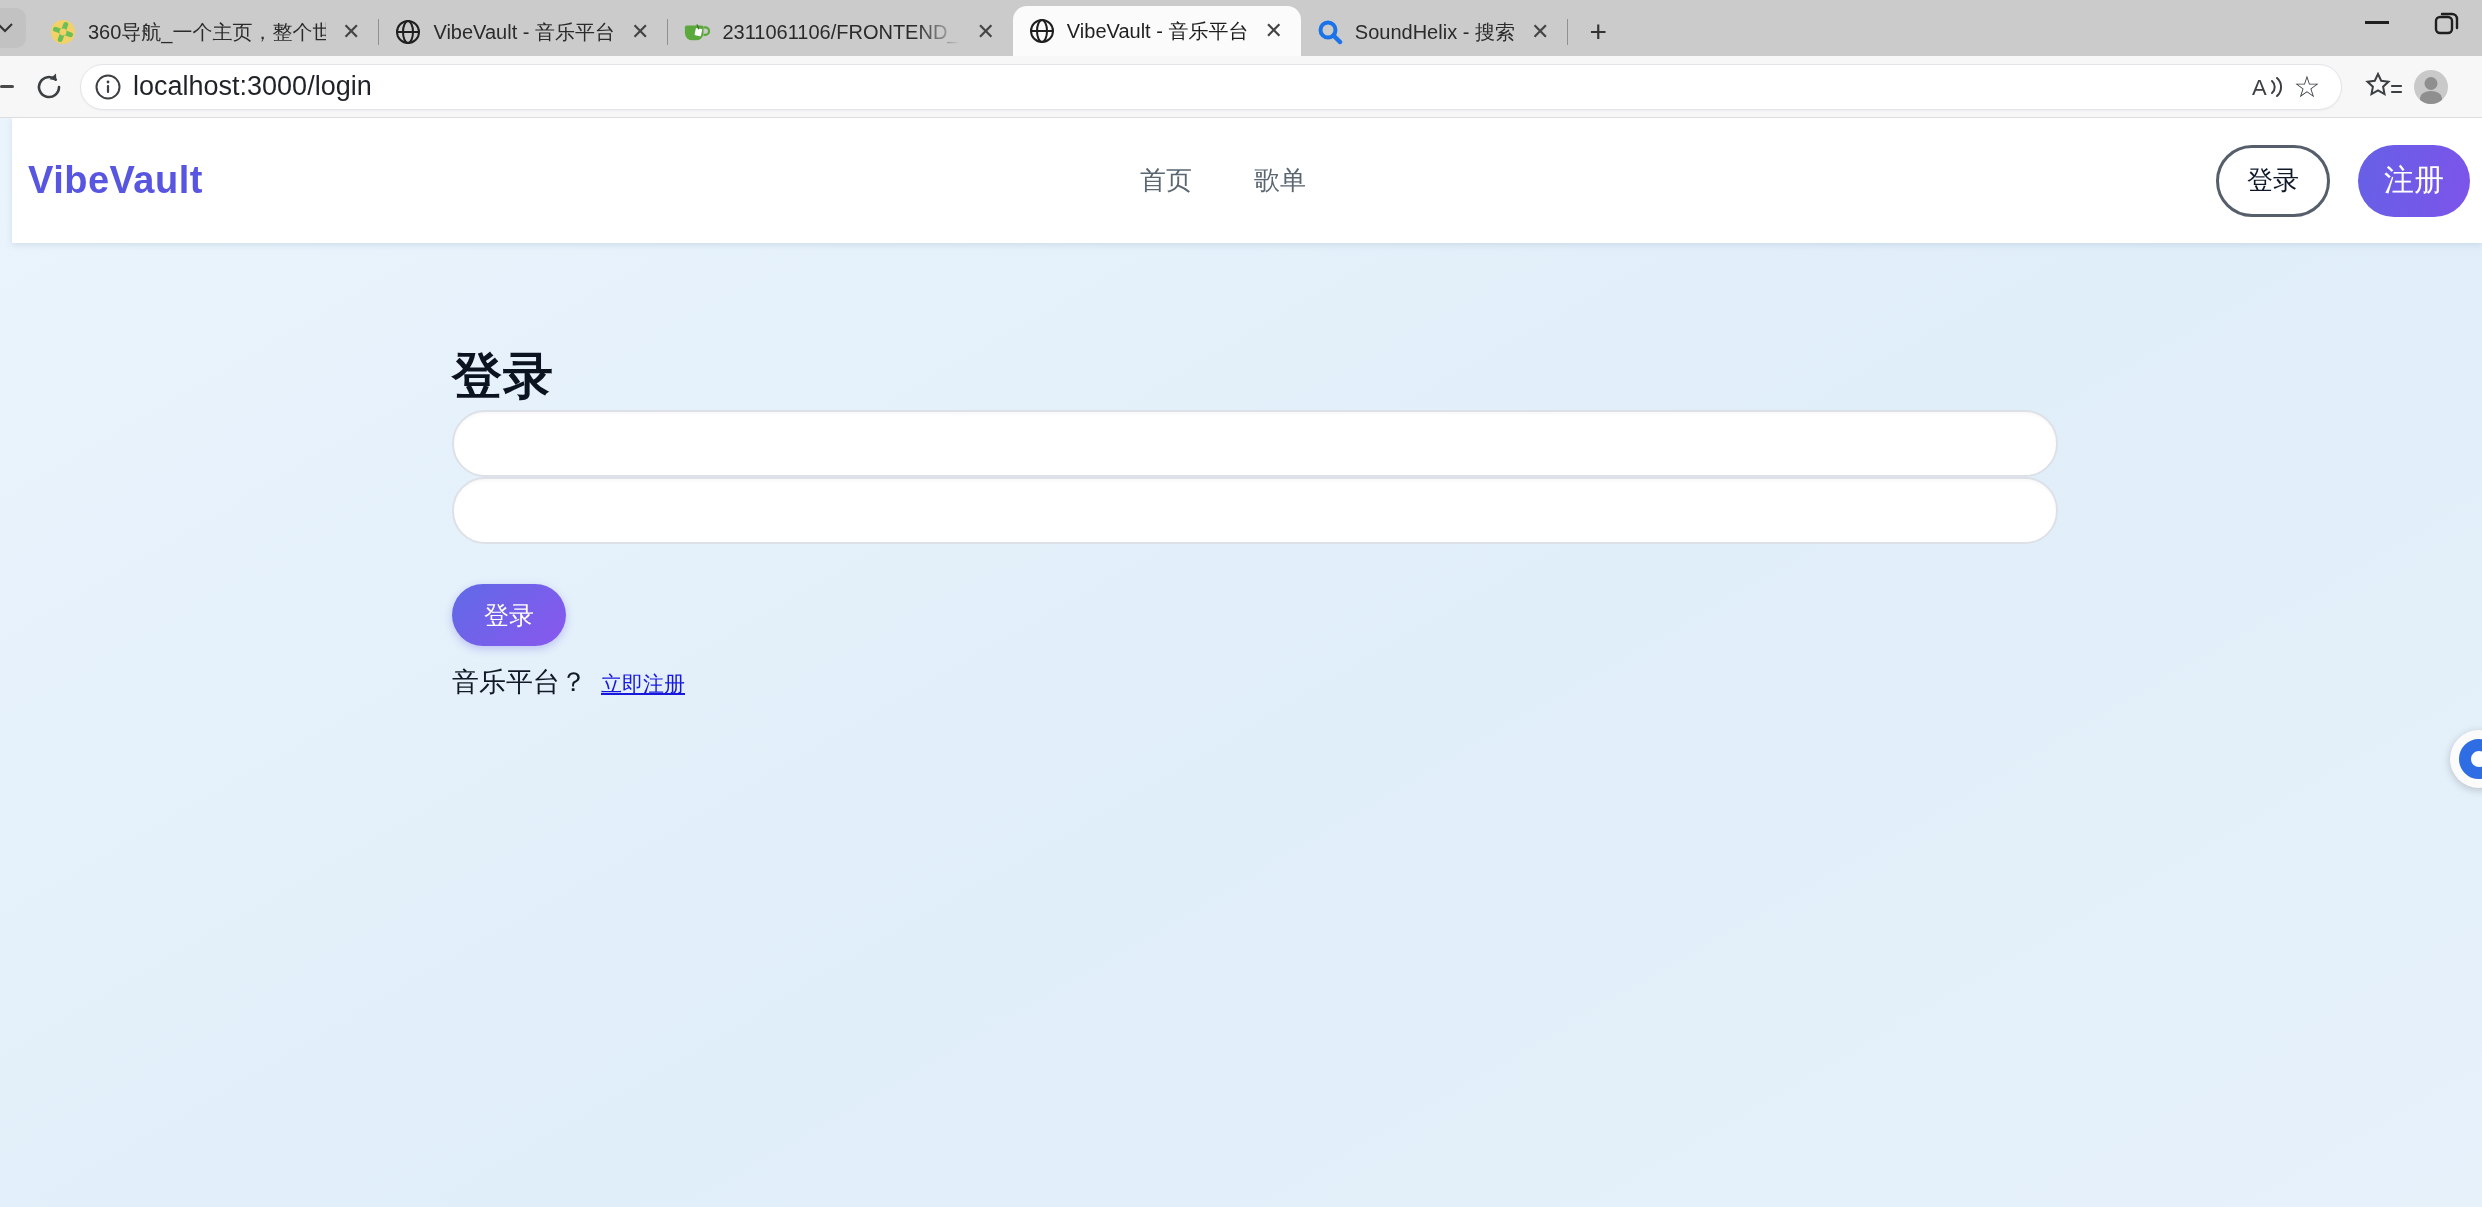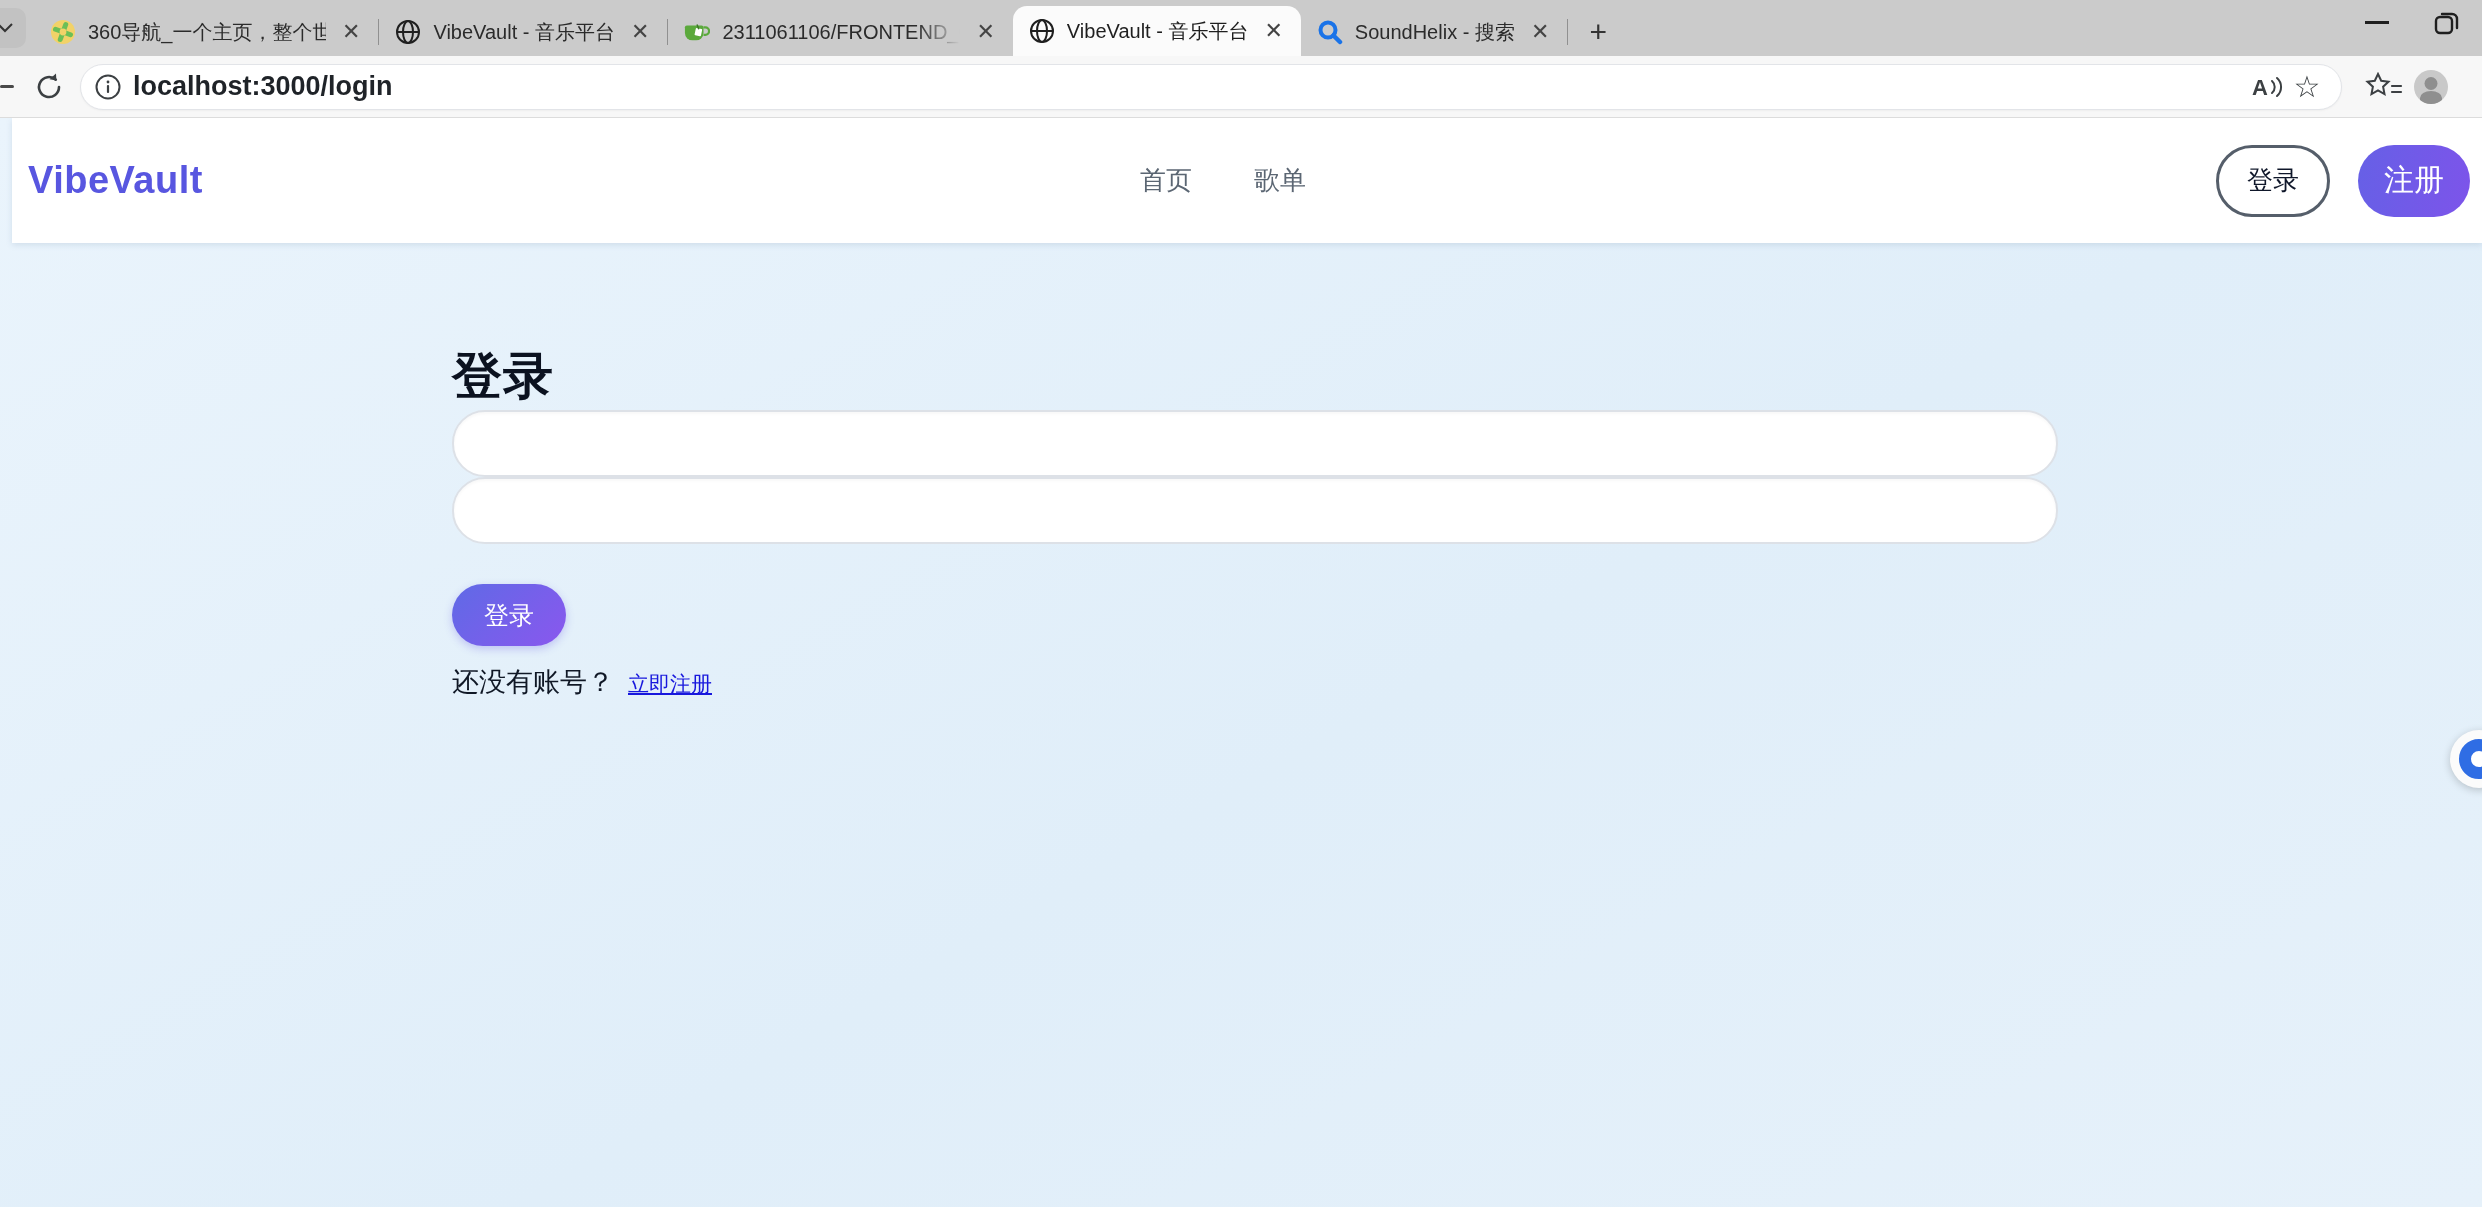--- a/index.html
+++ b/index.html
@@ -20,21 +20,21 @@
     mask-image:linear-gradient(90deg,#000 82%,transparent 100%); }
   .tab .close { font-size:22px; color:#444; padding:0 4px; line-height:1; font-family:"DejaVu Sans",sans-serif; }
   .tab-divider { width:1px; height:26px; background:#909090; margin-bottom:11px; flex:0 0 auto; }
   .favicon { width:26px; height:26px; flex:0 0 auto; display:flex; align-items:center; justify-content:center; }
   .newtab { width:40px; height:40px; margin:0 0 4px 10px; display:flex; align-items:center; justify-content:center;
     font-size:30px; color:#333; font-weight:300; }
   .win-controls { position:absolute; right:0; top:0; height:46px; display:flex; align-items:center; }
   .win-btn { width:70px; height:46px; display:flex; align-items:center; justify-content:center; }
 
   
-  .toolbar { height:62px; background:#f7f7f7; border-bottom:1px solid #dcdcdc; display:flex; align-items:center; position:relative;font-weight:bold; }
+  .toolbar { height:62px; background:#f7f7f7; border-bottom:1px solid #dcdcdc; display:flex; align-items:center; position:relative; }
   .back-partial { width:14px; height:3px; background:#4a4a4a; margin-left:0; border-radius:2px; }
   .reload { width:34px; height:34px; margin:0 14px 0 18px; display:flex; align-items:center; justify-content:center; }
   .urlbar { height:46px; flex:0 0 auto; width:2262px; background:#ffffff; border:1px solid #e2e4e8; border-radius:24px;
     display:flex; align-items:center; padding:0 14px 0 12px; box-shadow:0 1px 2px rgba(0,0,0,0.04); }
   .urlbar .info { width:30px; height:30px; display:flex; align-items:center; justify-content:center; margin-right:10px; }
   .url-text { font-size:27px; color:#1f2328; }
   .urlbar .spacer { flex:1; }
   .tool-ic { width:40px; height:40px; display:flex; align-items:center; justify-content:center; }
   .star-glyph { font-size:30px; color:#3c4043; font-family:"DejaVu Sans",sans-serif; }
   .avatar { width:34px; height:34px; border-radius:50%; background:#c9c9c9; position:relative; overflow:hidden; margin:0 16px 0 10px; }
@@ -223,21 +223,21 @@
     <div class="content">
       <h1 class="form-title">登录</h1>
 
       <input class="text-input" type="text" value="" style="">
 
       <input class="text-input" type="password" value="" style="">
 
       <button class="submit-btn">登录</button>
 
       <div class="register-row">
-        <span>还没有账号？</span>
+        <span>音乐平台？</span>
         <a class="register-link">立即注册</a>
       </div>
     </div>
 
     <div class="float-widget">
       <div class="donut"></div>
     </div>
 
   </div>
 </div>

